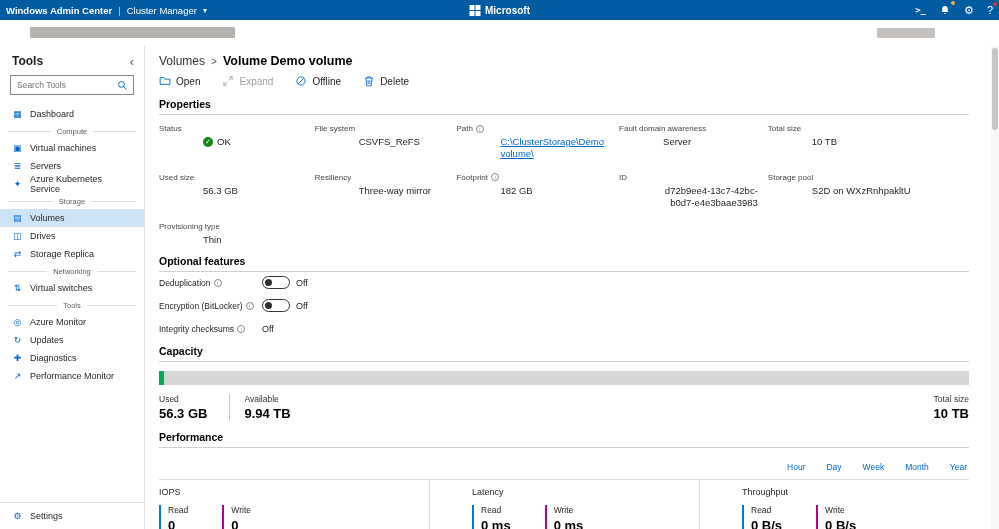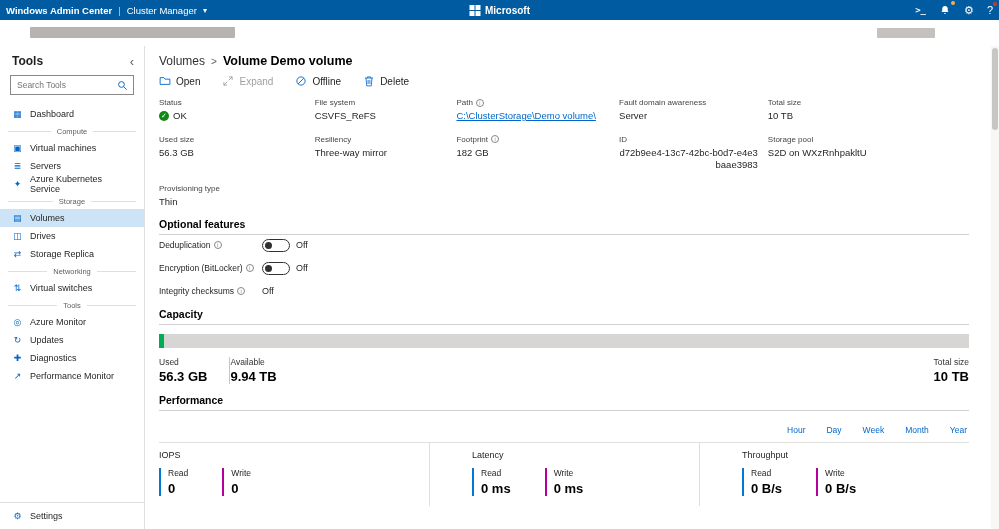--- a/index.html
+++ b/index.html
@@ -60,38 +60,38 @@
   .bc-current { font-weight: bold; color: #000; font-size: 12.5px; }
   .toolbar { display: flex; gap: 22px; margin-bottom: 8px; }
   .tb-btn { display: flex; gap: 5px; align-items: center; background: none; border: none; font-family: inherit; font-size: 10px; color: #201f1e; cursor: pointer; padding: 3px 0; }
   .tb-btn .btn-ic { color: var(--accent, #0066cc); display: flex; }
   .tb-btn.disabled { color: #a19f9d; }
   .tb-btn.disabled .btn-ic { color: #a19f9d; }
   .sec-title { font-size: 10.5px; font-weight: bold; color: #000; padding-bottom: 4px; border-bottom: 1px solid #d2d0ce; margin-bottom: 9px; }
   
   .props-grid { display: grid; grid-template-columns: 1.05fr .95fr 1.1fr 1fr 1.45fr; row-gap: 13px; column-gap: 10px; margin-bottom: 10px; }
   .f-label { font-size: 8px; color: #484644; margin-bottom: 3px; display: flex; gap: 3px; align-items: center; }
-  .f-value { font-size: 9.5px; color: #201f1e; display: flex; gap: 4px; align-items: center; line-height: 1.25; }
+  .f-value { font-size: 9.5px; color: #201f1e; display: flex; gap: 4px; align-items: center; line-height: 1.25; margin-left: 44px; }
   .f-value.wrap { display: block; max-width: 140px; word-break: break-all; text-align: right; }
   .link { color: var(--link, #0066cc); text-decoration: underline; cursor: pointer; }
   .ok-icon { width: 10px; height: 10px; border-radius: 50%; background: var(--ok_green, #128712); color: #fff; font-size: 7px; display: inline-flex; align-items: center; justify-content: center; flex: none; }
   .info { width: 8px; height: 8px; border-radius: 50%; border: 1px solid #8a8886; color: #8a8886; font-size: 5.5px; display: inline-flex; align-items: center; justify-content: center; font-style: normal; flex: none; cursor: pointer; }
   
   .opt-row { display: flex; align-items: center; margin-bottom: 10px; min-height: 13px; }
   .opt-label { width: 103px; display: flex; gap: 3px; align-items: center; font-size: 8.5px; color: #201f1e; flex: none; }
   .toggle { width: 28px; height: 13px; border: 1px solid #323130; border-radius: 7px; position: relative; cursor: pointer; margin-right: 6px; flex: none; background: #fff; }
   .knob { position: absolute; left: 2px; top: 2px; width: 7px; height: 7px; border-radius: 50%; background: #323130; }
   .toggle-state { font-size: 9px; color: #201f1e; }
   .opt-sec { margin-bottom: 4px; }
   
   .cap-bar { height: 14px; background: #d8d6d4; position: relative; margin: 2px 0 9px; }
   .cap-used { position: absolute; left: 0; top: 0; bottom: 0; width: .6%; min-width: 5px; background: var(--capacity_used, #00ad56); }
   .cap-legend { display: flex; align-items: flex-end; margin-bottom: 10px; }
   .cap-item { margin-right: 22px; }
-  .cap-item + .cap-item { border-left: 1px solid #c8c6c4; }
+  .cap-item + .cap-item { border-left: 1px solid #c8c6c4; padding-left: 14px; }
   .cap-label { font-size: 8.5px; color: #323130; margin-bottom: 2px; }
   .cap-value { font-size: 13px; font-weight: bold; color: #000; }
   .cap-total { margin-left: auto; text-align: right; }
   
   .ranges { display: flex; justify-content: flex-end; gap: 21px; font-size: 8.5px; color: var(--link, #0066cc); padding: 5px 2px 7px; border-bottom: 1px solid #e1dfdd; }
   .range-link { cursor: pointer; }
   .perf-grid { display: grid; grid-template-columns: 1fr 1fr 1fr; }
   .perf-col { padding-top: 7px; }
   .perf-col + .perf-col { border-left: 1px solid #e1dfdd; padding-left: 42px; }
   .perf-title { font-size: 9px; color: #201f1e; margin-bottom: 8px; }
@@ -271,20 +271,21 @@
           <span class="btn-ic">
             <svg width="12" height="12" viewBox="0 0 16 16">
                 <path d="M2.5 4h11M6 4V2.5h4V4M4 4l1 10.5h6L12 4M6.8 6.5v5.5M9.2 6.5v5.5" fill="none" stroke="currentColor" stroke-width="1.1"></path>
               </svg>
           </span>
           <span>Delete</span>
         </button>
       </div>
 
       <section class="sec">
+        <h3 class="sec-title">Properties</h3>
         <div class="props-grid">
           <div class="field">
             <div class="f-label">
                 <span>Status</span>
               </div>
             <div class="f-value">
               <span class="ok-icon">✓</span>
               <span>OK</span>
             </div>
           </div>

